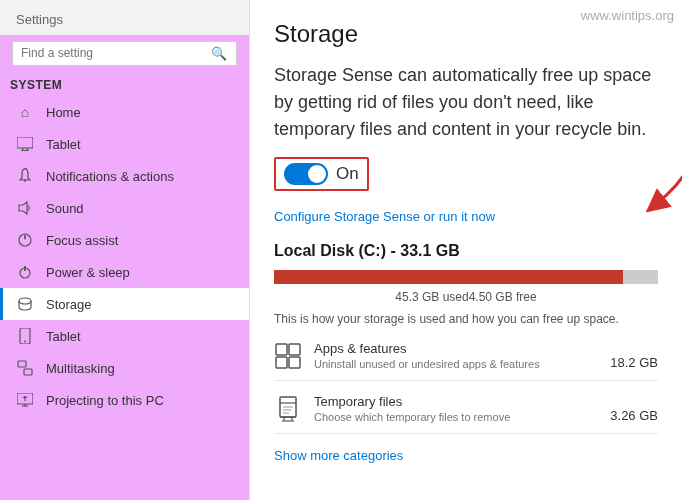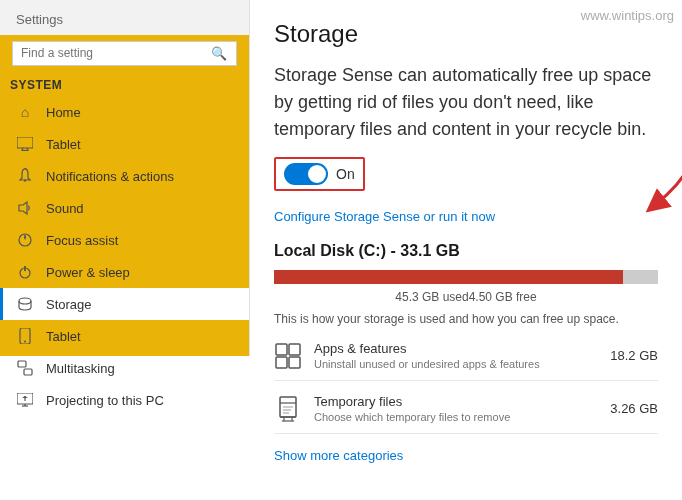--- a/index.html
+++ b/index.html
@@ -9,22 +9,22 @@
       height: 500px;
       display: flex;
       overflow: hidden;
       background: #fff;
     }
 
     
     .sidebar {
       width: 250px;
       min-width: 250px;
-      background: #eab308;
-      height: 356px;
+      background: #f0abfc;
+      height: 500px;
       display: flex;
       flex-direction: column;
       border-right: 1px solid #e0e0e0;
     }
 
     .sidebar-header {
       padding: 12px 16px 8px 16px;
       font-size: 13px;
       color: #666;
       background: #f2f2f2;
@@ -140,21 +140,21 @@
       width: 18px;
       height: 18px;
       background: #fff;
       border-radius: 50%;
       top: 2px;
       right: 2px;
       transition: left 0.2s;
     }
 
     .toggle-label {
-      font-size: 14px;
+      font-size: 17px;
       color: #333;
     }
 
     .config-link {
       display: block;
       font-size: 13px;
       color: #0078d7;
       text-decoration: none;
       margin-bottom: 18px;
       margin-top: 8px;
@@ -191,21 +191,21 @@
     }
 
     .disk-desc {
       font-size: 12px;
       color: #555;
       margin-bottom: 14px;
     }
 
     .storage-item {
       display: flex;
-      align-items: center;
+      align-items: flex-end;
       gap: 12px;
       margin-bottom: 12px;
       padding-bottom: 10px;
       border-bottom: 1px solid #e8e8e8;
     }
 
     .storage-item-icon {
       width: 28px;
       height: 28px;
       display: flex;

